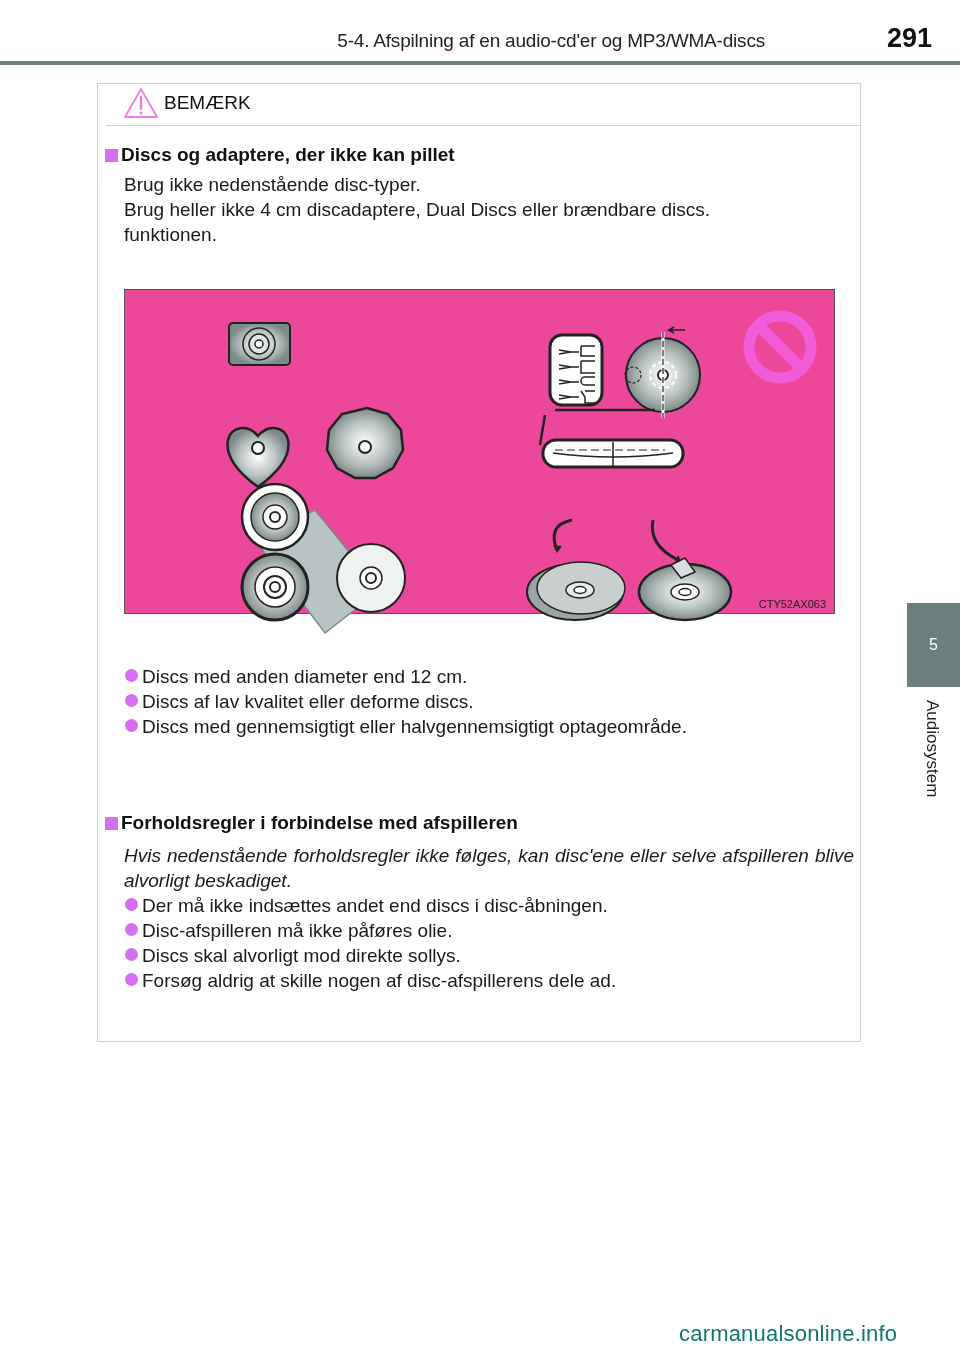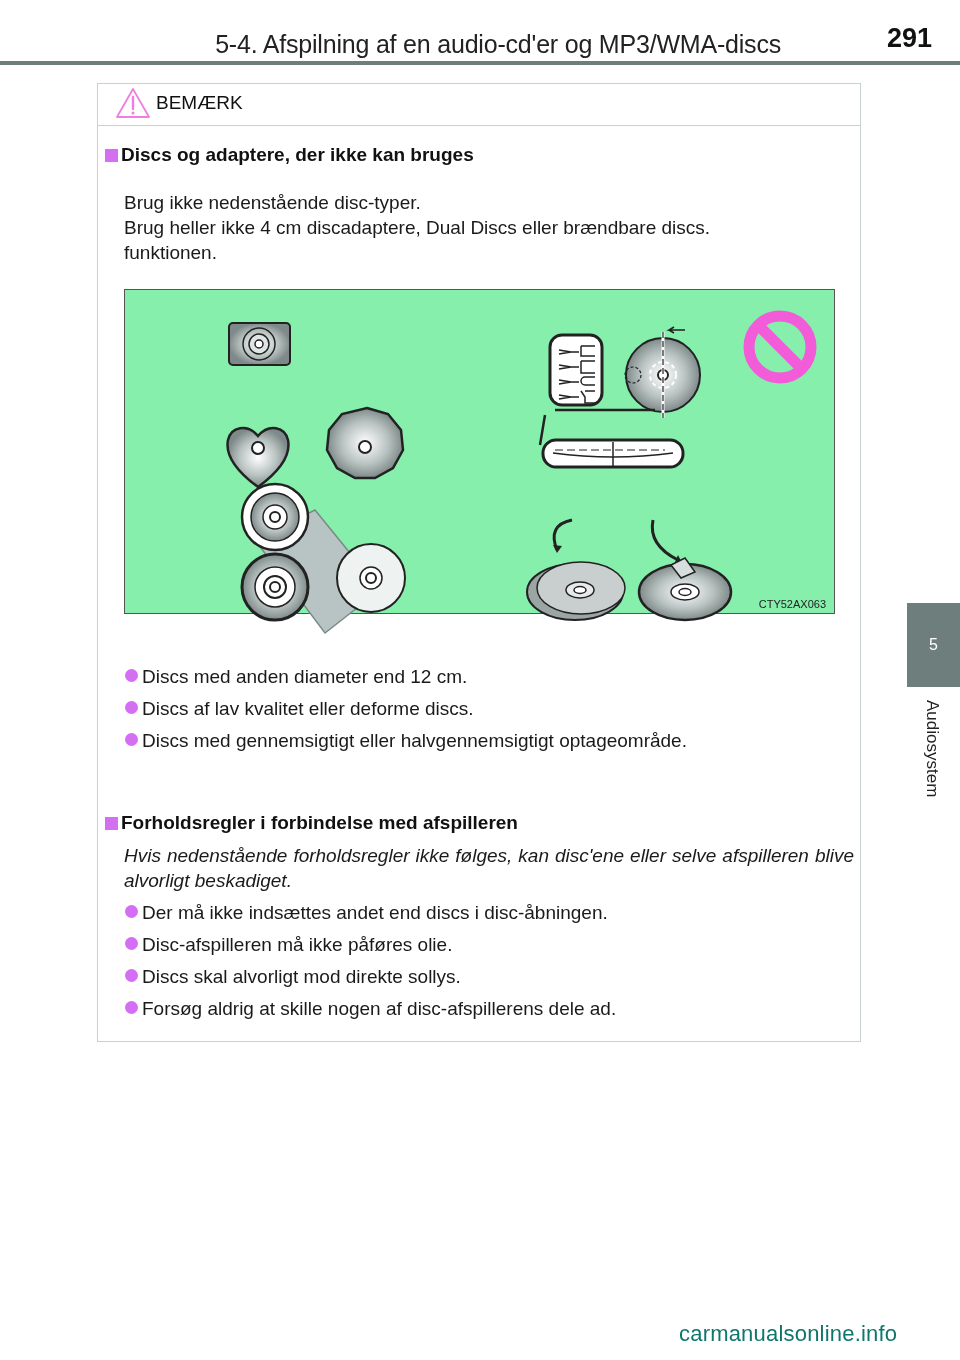--- a/index.html
+++ b/index.html
@@ -3,21 +3,21 @@
 <meta charset="utf-8">
 <style>
   html, body { margin: 0; padding: 0; }
   body {
     width: 960px; height: 1360px; position: relative; overflow: hidden;
     background: #ffffff; color: #1a1a1a;
     font-family: "Liberation Sans", sans-serif;
   }
   .header-title {
     position: absolute; left: 0; width: 765px; top: 30px;
-    text-align: right; font-size: 25px; color: #222; letter-spacing: -0.2px; margin-left: 16px;
+    text-align: right; font-size: 19px; color: #222; letter-spacing: -0.2px;
   }
   .page-number {
     position: absolute; left: 843px; top: 23px;
     font-size: 27px; font-weight: bold; color: #111; margin-left: 44px;
   }
   .header-rule {
     position: absolute; left: 0; top: 61px; width: 960px; height: 4px;
     background: #6e7e7c;
   }
   .side-tab {
@@ -27,21 +27,21 @@
   }
   .side-label {
     position: absolute; left: 912px; top: 700px; width: 40px; height: 130px;
   }
   .side-label span {
     position: absolute; left: 10px; top: 0;
     writing-mode: vertical-rl; font-size: 17px; color: #222;
   }
   .note-box {
     position: absolute; left: 97px; top: 83px; width: 764px; height: 959px;
-    border: 1.5px solid #c9d2d1; box-sizing: border-box;
+    border: 1.5px solid #c9d2d1; box-sizing: border-box; padding-left: 8px;
   }
   .note-head {
     height: 41px; border-bottom: 1.5px solid #c9d2d1; position: relative;
   }
   .warn-icon { position: absolute; left: 17px; top: 3px; width: 36px; height: 32px; }
   .note-title {
     position: absolute; left: 58px; top: 8px; font-size: 19px; color: #111;
   }
   .section { position: absolute; left: 0; width: 764px; }
   .sec-head {
@@ -52,29 +52,29 @@
   }
   .sec-head .t { position: absolute; left: 23px; top: 0; }
   .para {
     margin-left: 26px; width: 730px; font-size: 19px; line-height: 25px; color: #1a1a1a;
     text-align: justify;
   }
   .para .line { display: block; }
   .para .justify { text-align-last: justify; }
   .bullet {
     position: relative; margin-left: 26px; width: 731px; font-size: 19px; line-height: 25px;
-    padding-left: 18px; box-sizing: border-box; margin-top: 7px; text-align: justify;
+    padding-left: 18px; box-sizing: border-box; text-align: justify;
   }
   .bullet .dot {
     position: absolute; left: 1px; top: 5px; width: 13px; height: 13px; border-radius: 50%;
     background: #d36ff0;
   }
   .figure {
     position: absolute; left: 26px; top: 205px; width: 711px; height: 325px;
-    border: 1.5px solid #555; box-sizing: border-box; background: #86efac;
+    border: 1.5px solid #555; box-sizing: border-box; background: #ec4899;
   }
   .fig-code {
     position: absolute; right: 8px; bottom: 3px; font-size: 11px; color: #222;
   }
   .watermark {
     position: absolute; left: 679px; top: 1321px; font-size: 22px; color: #0f766e;
     letter-spacing: 0.2px;
   }
 </style>
 </head>
@@ -97,23 +97,23 @@
       <path d="M18 2 L34 30 L2 30 Z" fill="none" stroke="#f07ee0" stroke-width="1.8" stroke-linejoin="round"></path>
       <path d="M18 10 L18 22" stroke="#f07ee0" stroke-width="2.4" stroke-linecap="round"></path>
       <circle cx="18" cy="26" r="1.5" fill="#f07ee0"></circle>
     </svg>
     <span class="note-title">BEMÆRK</span>
   </div>
 
   <div class="section" style="top:60px;">
     <div class="sec-head">
       <span class="sq"></span>
-      <span class="t">Discs og adaptere, der ikke kan bruges</span>
-    </div>
-    <div class="para" style="margin-top:20px;">
+      <span class="t">Discs og adaptere, der ikke kan pillet</span>
+    </div>
+    <div class="para" style="margin-top:2px;">
       <span class="line">Brug ikke nedenstående disc-typer.</span>
       <span class="line">Brug heller ikke 4 cm discadaptere, Dual Discs eller brændbare discs.</span>
       <span class="line">funktionen.</span>
     </div>
   </div>
 
   <div class="figure">
     <svg width="708" height="362" viewBox="0 0 708 362">
       <defs>
         <radialGradient id="discG" cx="50%" cy="50%" r="50%">

